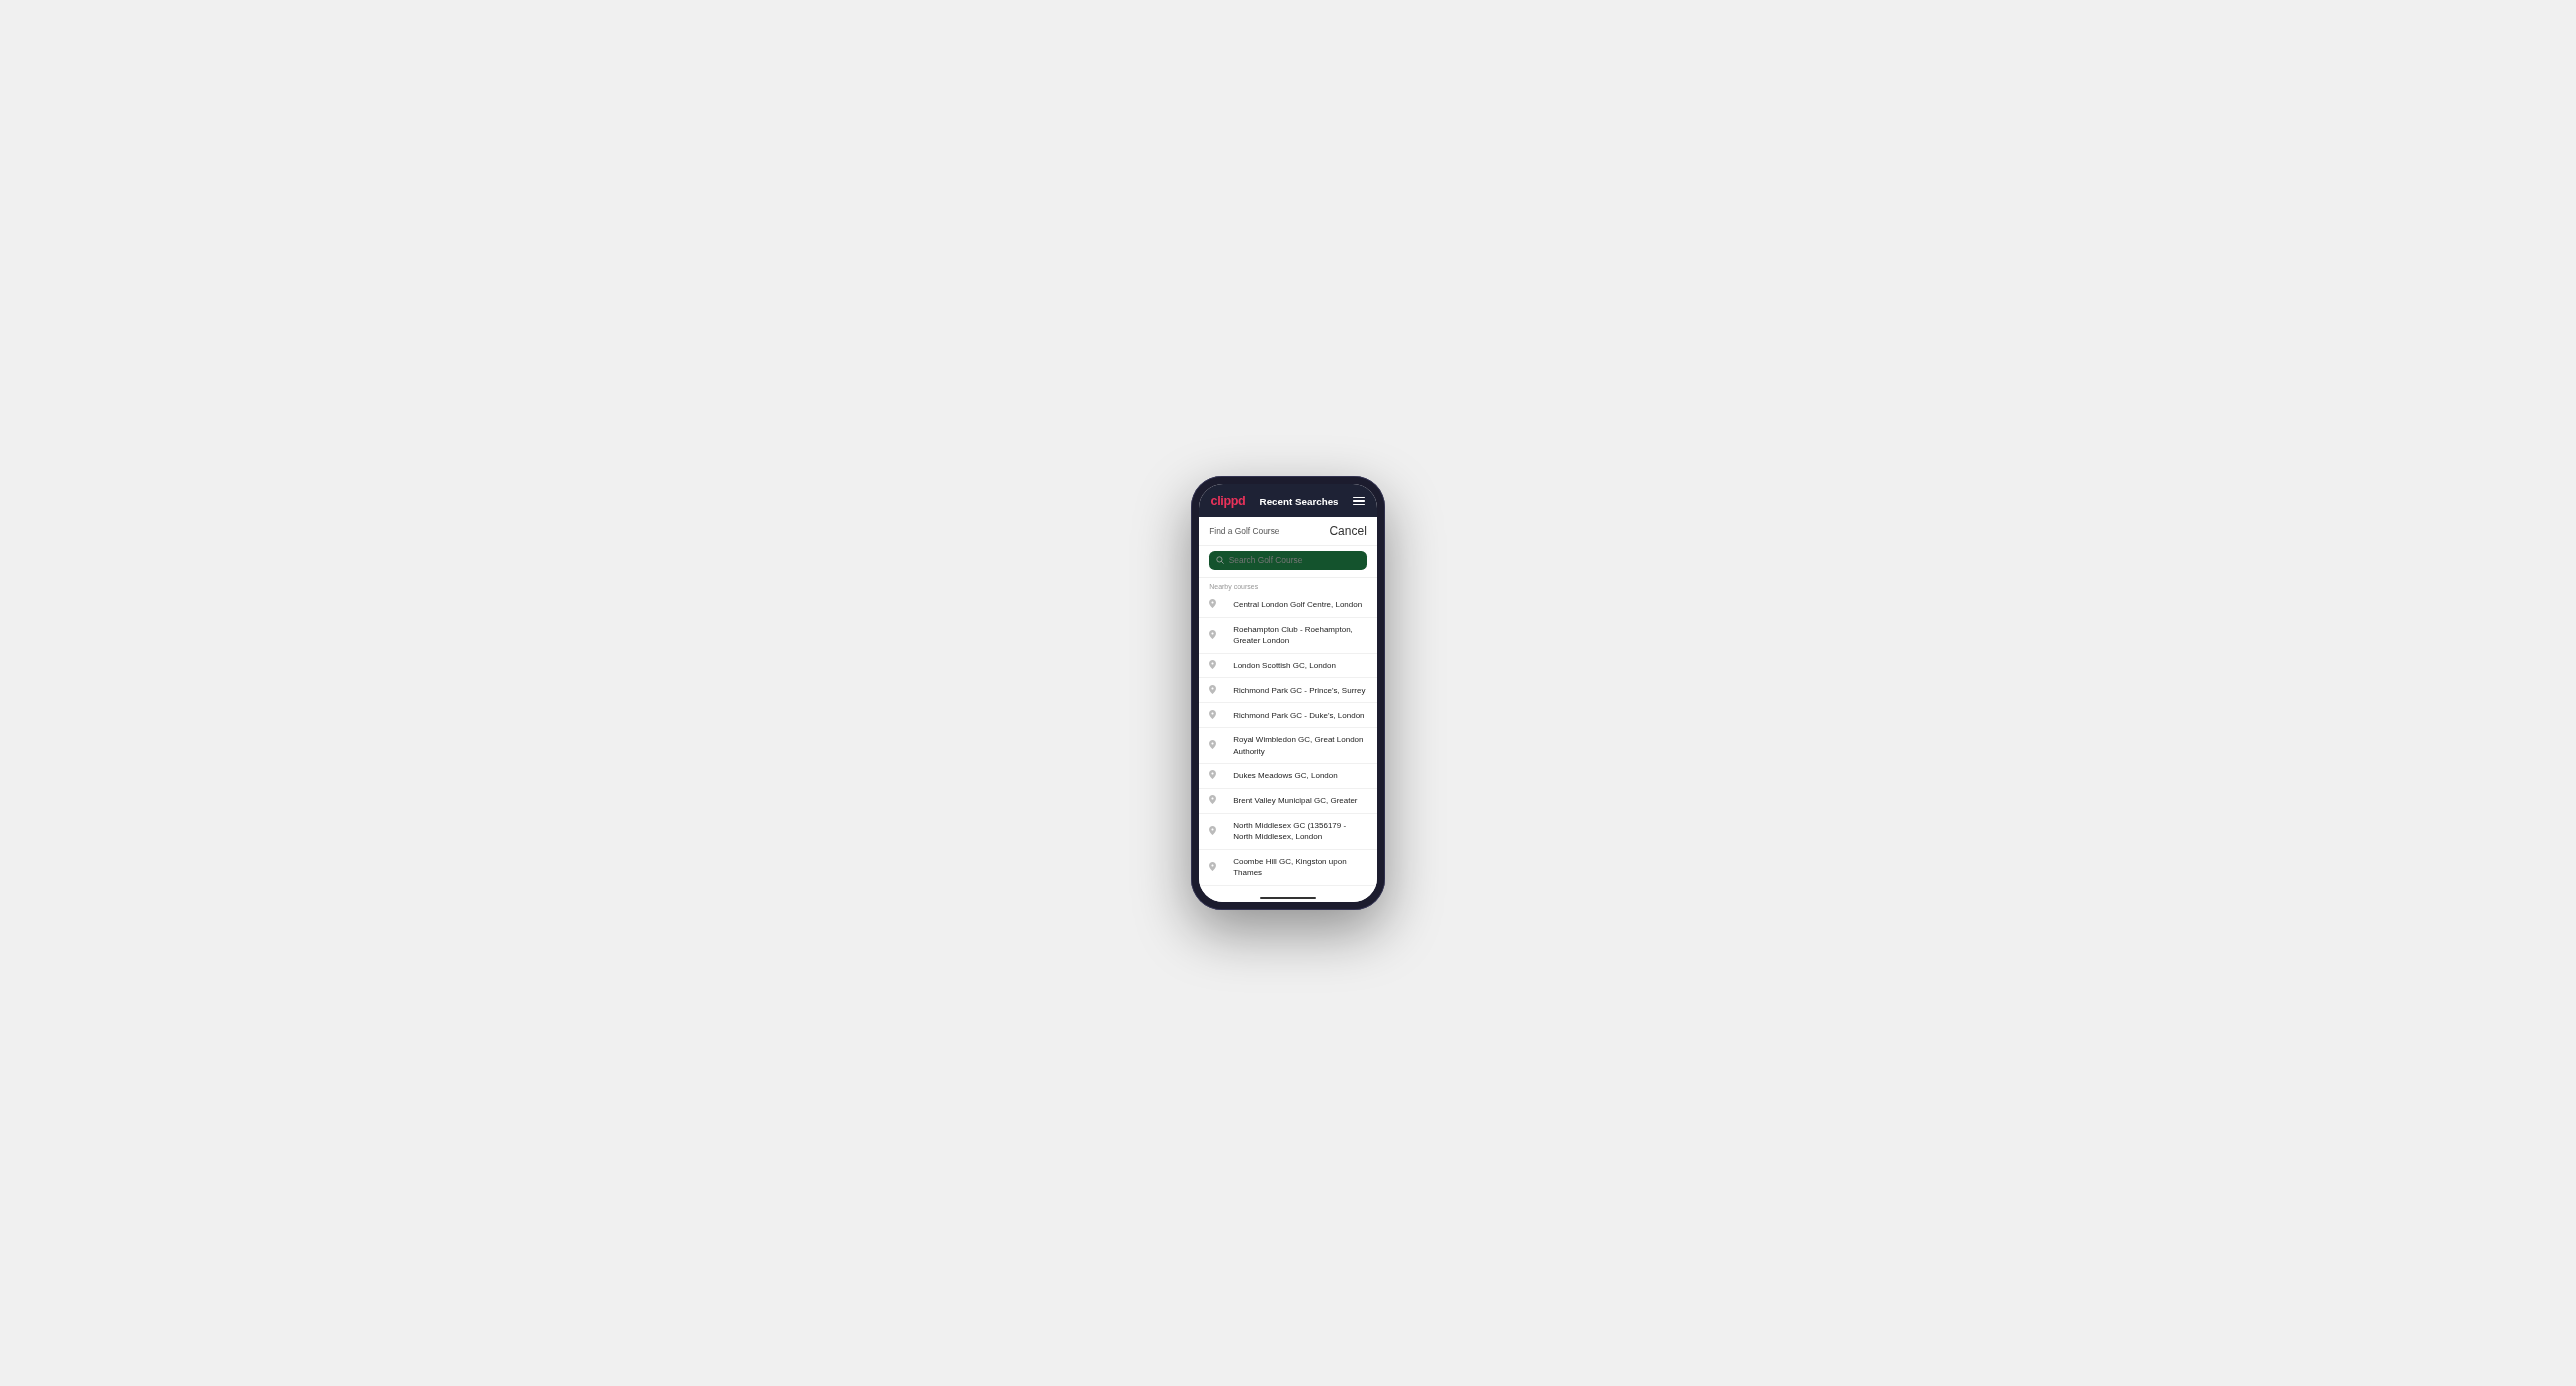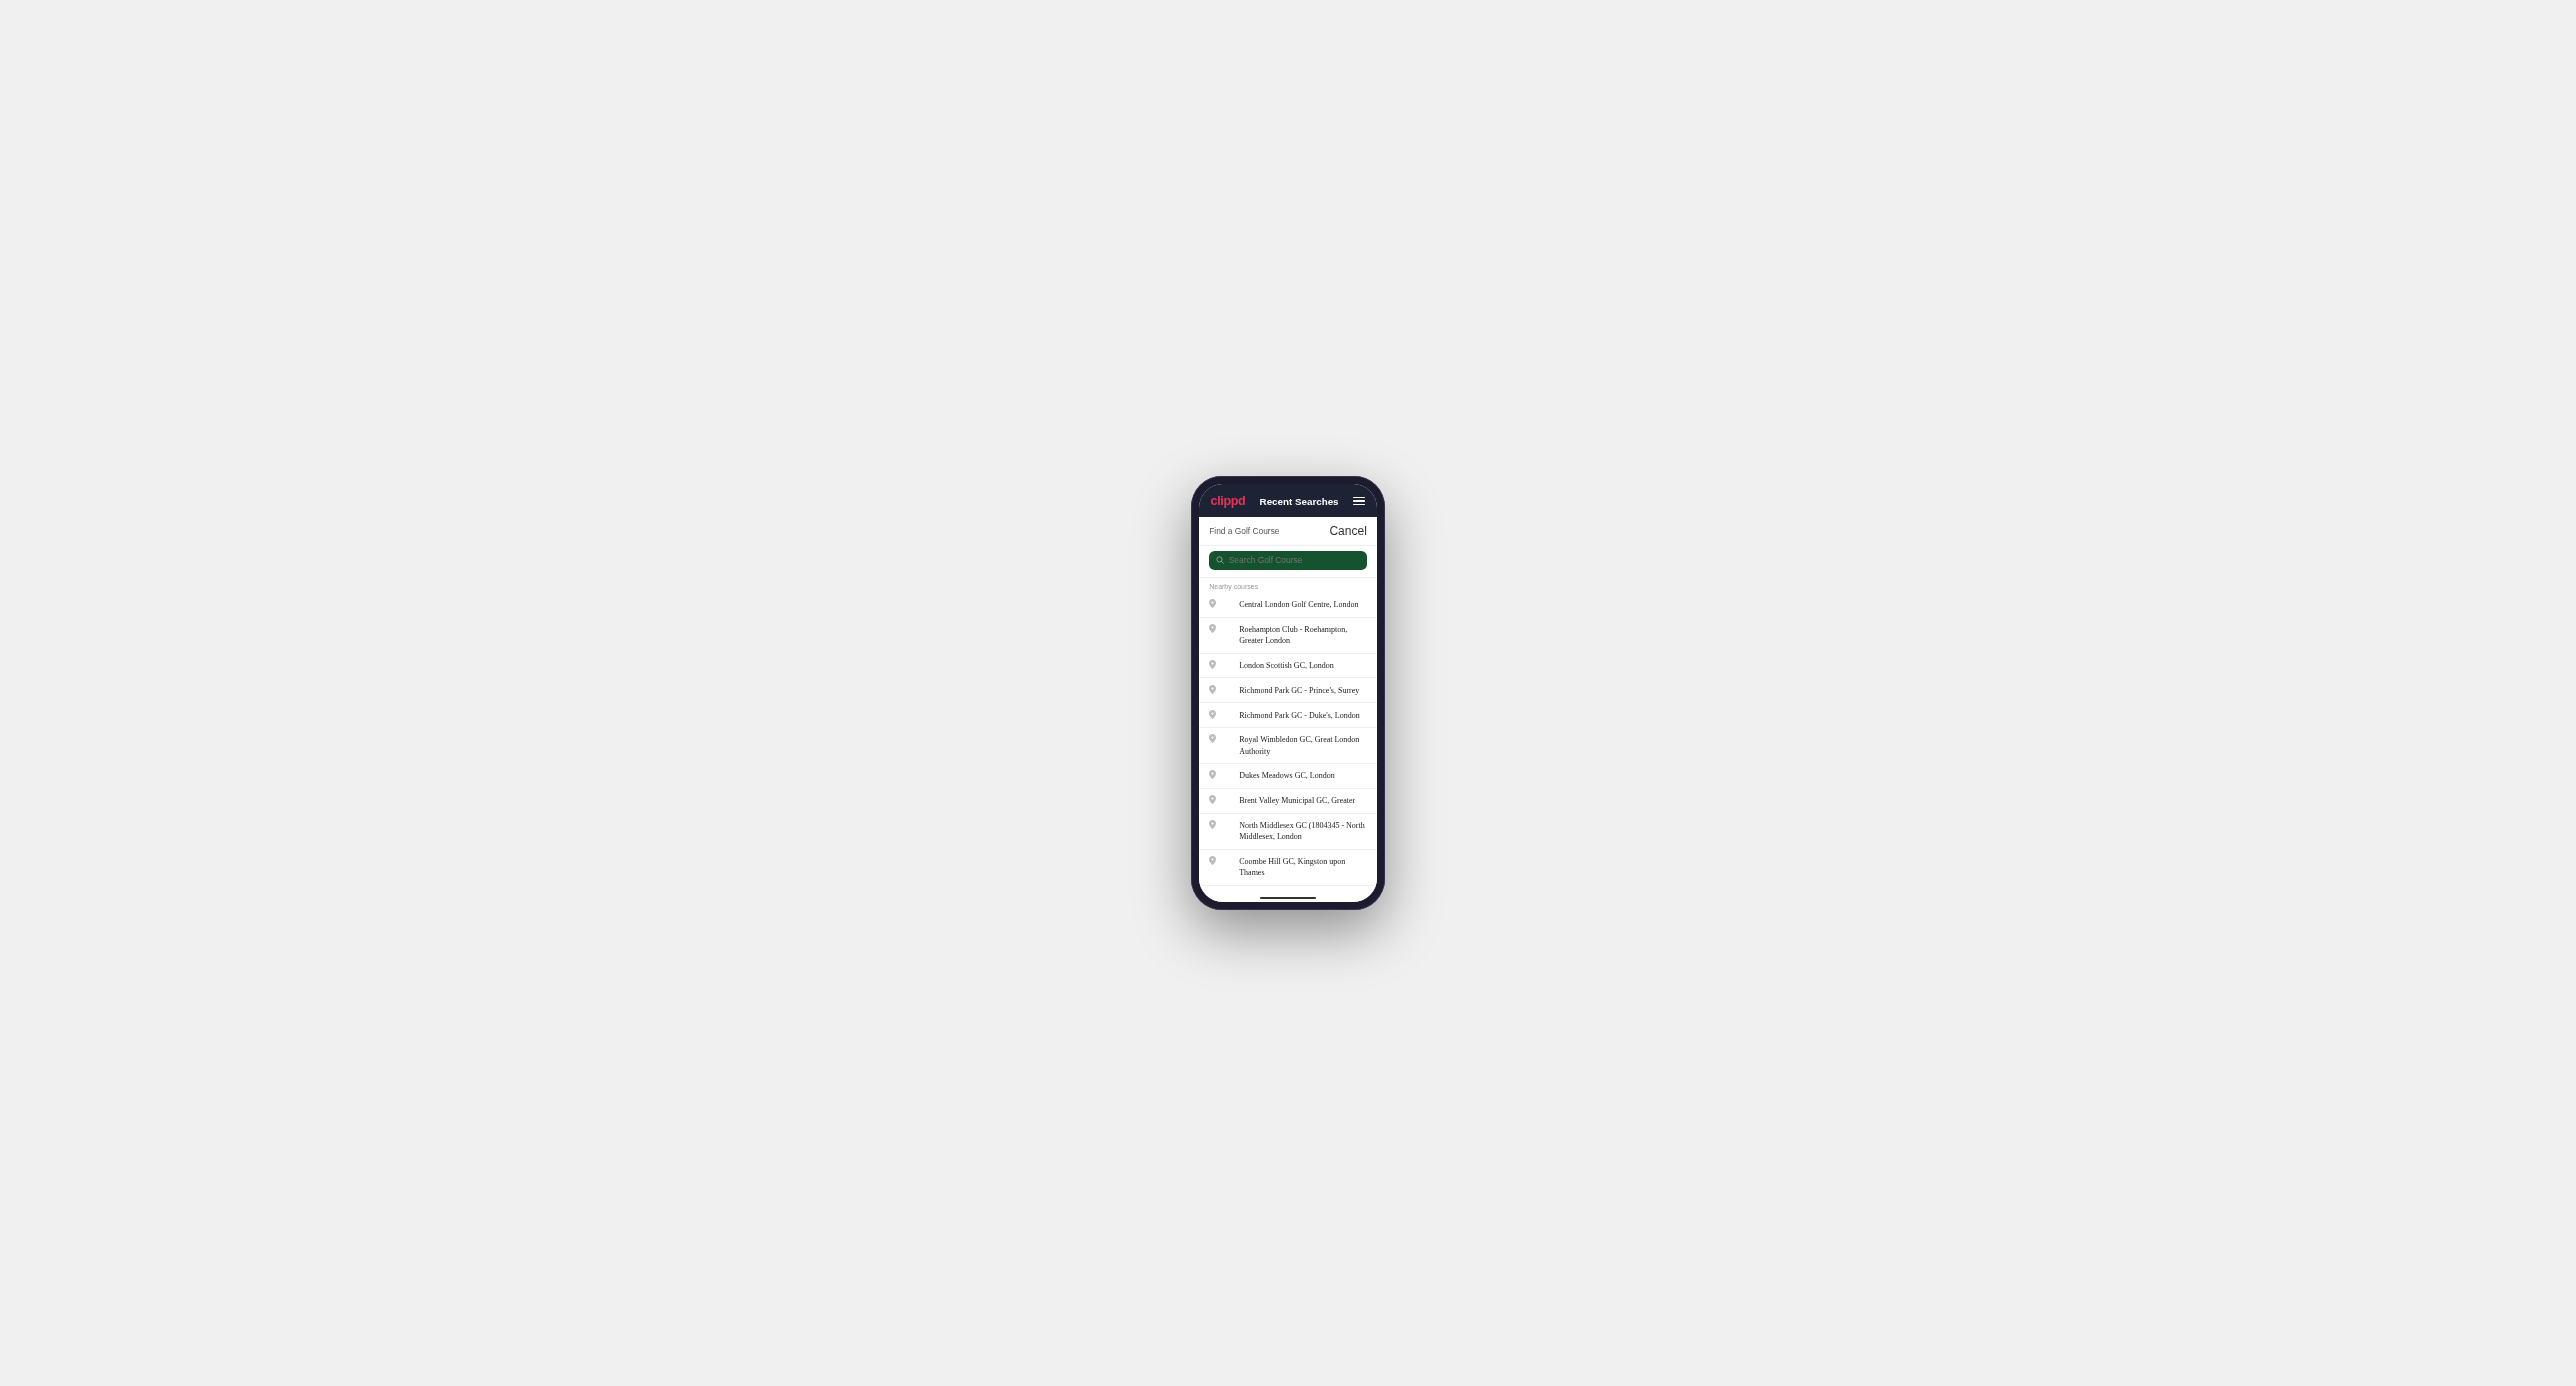--- a/index.html
+++ b/index.html
@@ -135,25 +135,25 @@
     .nearby-label {
       font-size: 7px;
       color: #999;
       padding: 5.6px 9.8px 2.8px;
       text-transform: none;
       letter-spacing: 0;
     }
 
     .course-item {
       display: flex;
+      align-items: center;
       padding: 6.3px 9.8px;
       border-bottom: 0.7px solid #f0f0f0;
       cursor: pointer;
-      gap: 23px;
-      font-family: Liberation Serif, serif;
+      gap: 17px;
     }
 
     .pin-icon {
       flex-shrink: 0;
       color: #bbb;
       font-size: 8.4px;
     }
 
     .course-name {
       font-size: 8px;
@@ -281,21 +281,21 @@
         </span>
         <span class="course-name">Brent Valley Municipal GC, Greater</span>
       </div>
 
       <div class="course-item">
         <span class="pin-icon">
           <svg width="7" height="9" viewBox="0 0 10 13" fill="none">
             <path d="M5 0C2.24 0 0 2.24 0 5c0 3.75 5 8 5 8s5-4.25 5-8c0-2.76-2.24-5-5-5zm0 6.5c-.83 0-1.5-.67-1.5-1.5S4.17 3.5 5 3.5 6.5 4.17 6.5 5 5.83 6.5 5 6.5z" fill="#bbb"></path>
           </svg>
         </span>
-        <span class="course-name">North Middlesex GC (1804345 - North Middlesex, London</span>
+        <span class="course-name">North Middlesex GC (1356179 - North Middlesex, London</span>
       </div>
 
       <div class="course-item">
         <span class="pin-icon">
           <svg width="7" height="9" viewBox="0 0 10 13" fill="none">
             <path d="M5 0C2.24 0 0 2.24 0 5c0 3.75 5 8 5 8s5-4.25 5-8c0-2.76-2.24-5-5-5zm0 6.5c-.83 0-1.5-.67-1.5-1.5S4.17 3.5 5 3.5 6.5 4.17 6.5 5 5.83 6.5 5 6.5z" fill="#bbb"></path>
           </svg>
         </span>
         <span class="course-name">Coombe Hill GC, Kingston upon Thames</span>
       </div>

